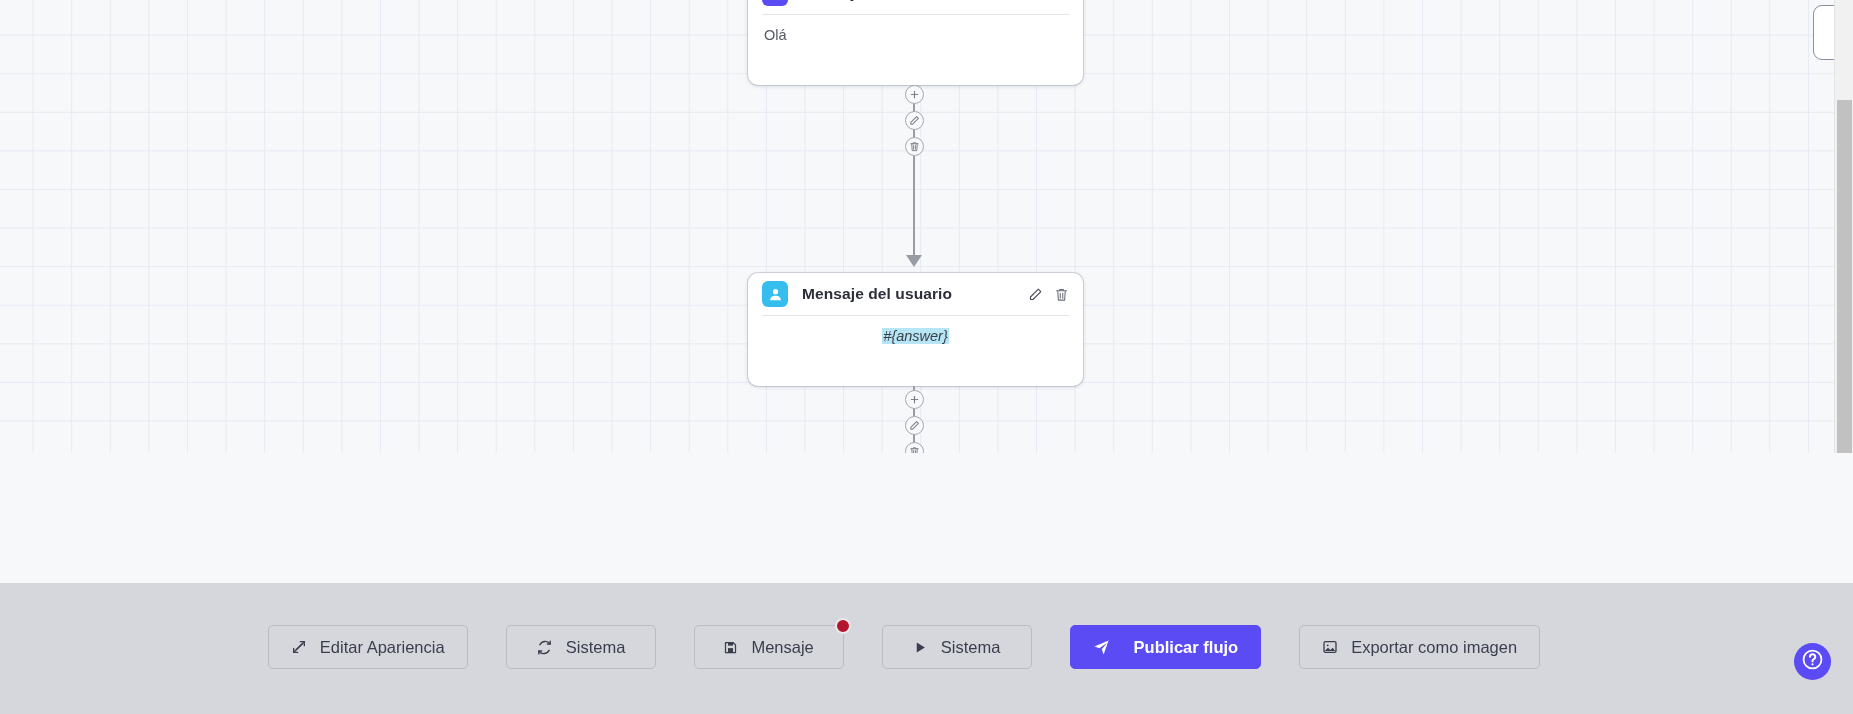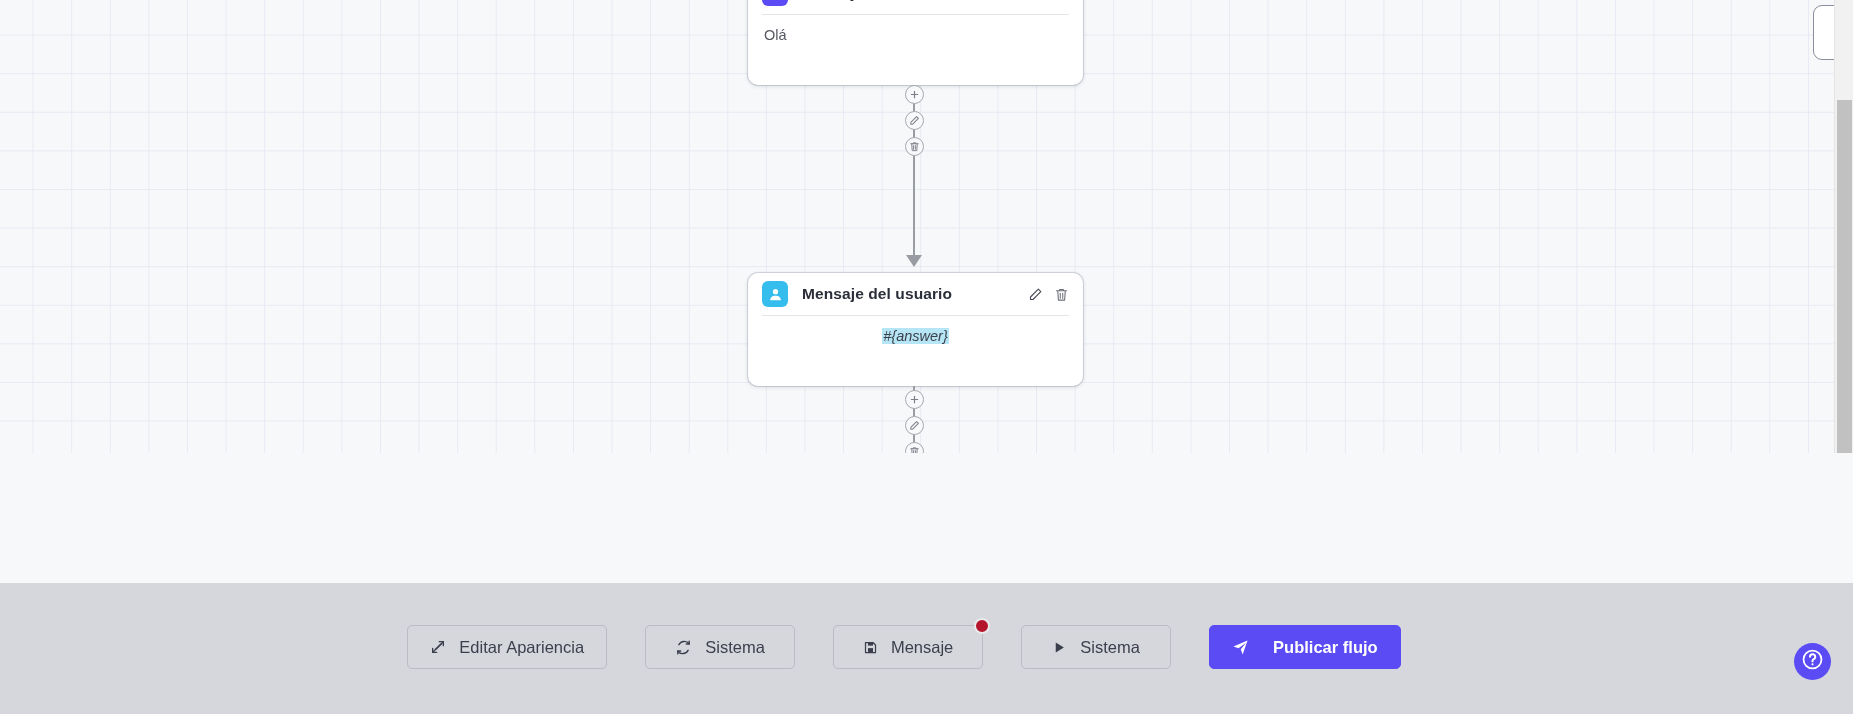--- a/index.html
+++ b/index.html
@@ -306,20 +306,30 @@
 
     <button class="tbtn primary">
       <span>
         <svg width="17" height="17" viewBox="0 0 24 24" fill="#ffffff">
           <path d="M22 2L2 10.5l7.2 2.6L20 5.2l-7.6 9.4L15 22z"></path>
         </svg>
       </span>
       <span>Publicar flujo</span>
     </button>
 
+    <button class="tbtn">
+      <span>
+        <svg width="16" height="16" viewBox="0 0 24 24" fill="none" stroke="#3b3f4d" stroke-width="2" stroke-linejoin="round">
+          <rect x="3" y="4" width="18" height="16" rx="2"></rect>
+          <circle cx="8.5" cy="9.5" r="1.4" fill="#3b3f4d" stroke="none"></circle>
+          <path d="M4 18l5-5 3.5 3.5L16 13l4 5z" fill="#3b3f4d" stroke="none"></path>
+        </svg>
+      </span>
+      <span>Exportar como imagen</span>
+    </button>
 
   </div>
 
   <div id="help-btn">
     <span>
       <svg width="25" height="25" viewBox="0 0 24 24" fill="none" stroke="#ffffff" stroke-width="1.7">
         <circle cx="12" cy="12" r="8.6"></circle>
         <path d="M9.6 9.4a2.5 2.5 0 1 1 3.3 2.4c-.6.25-.9.8-.9 1.5v.5" stroke-linecap="round" stroke-width="1.9"></path>
         <circle cx="12" cy="16.6" r="1.05" fill="#ffffff" stroke="none"></circle>
       </svg>

